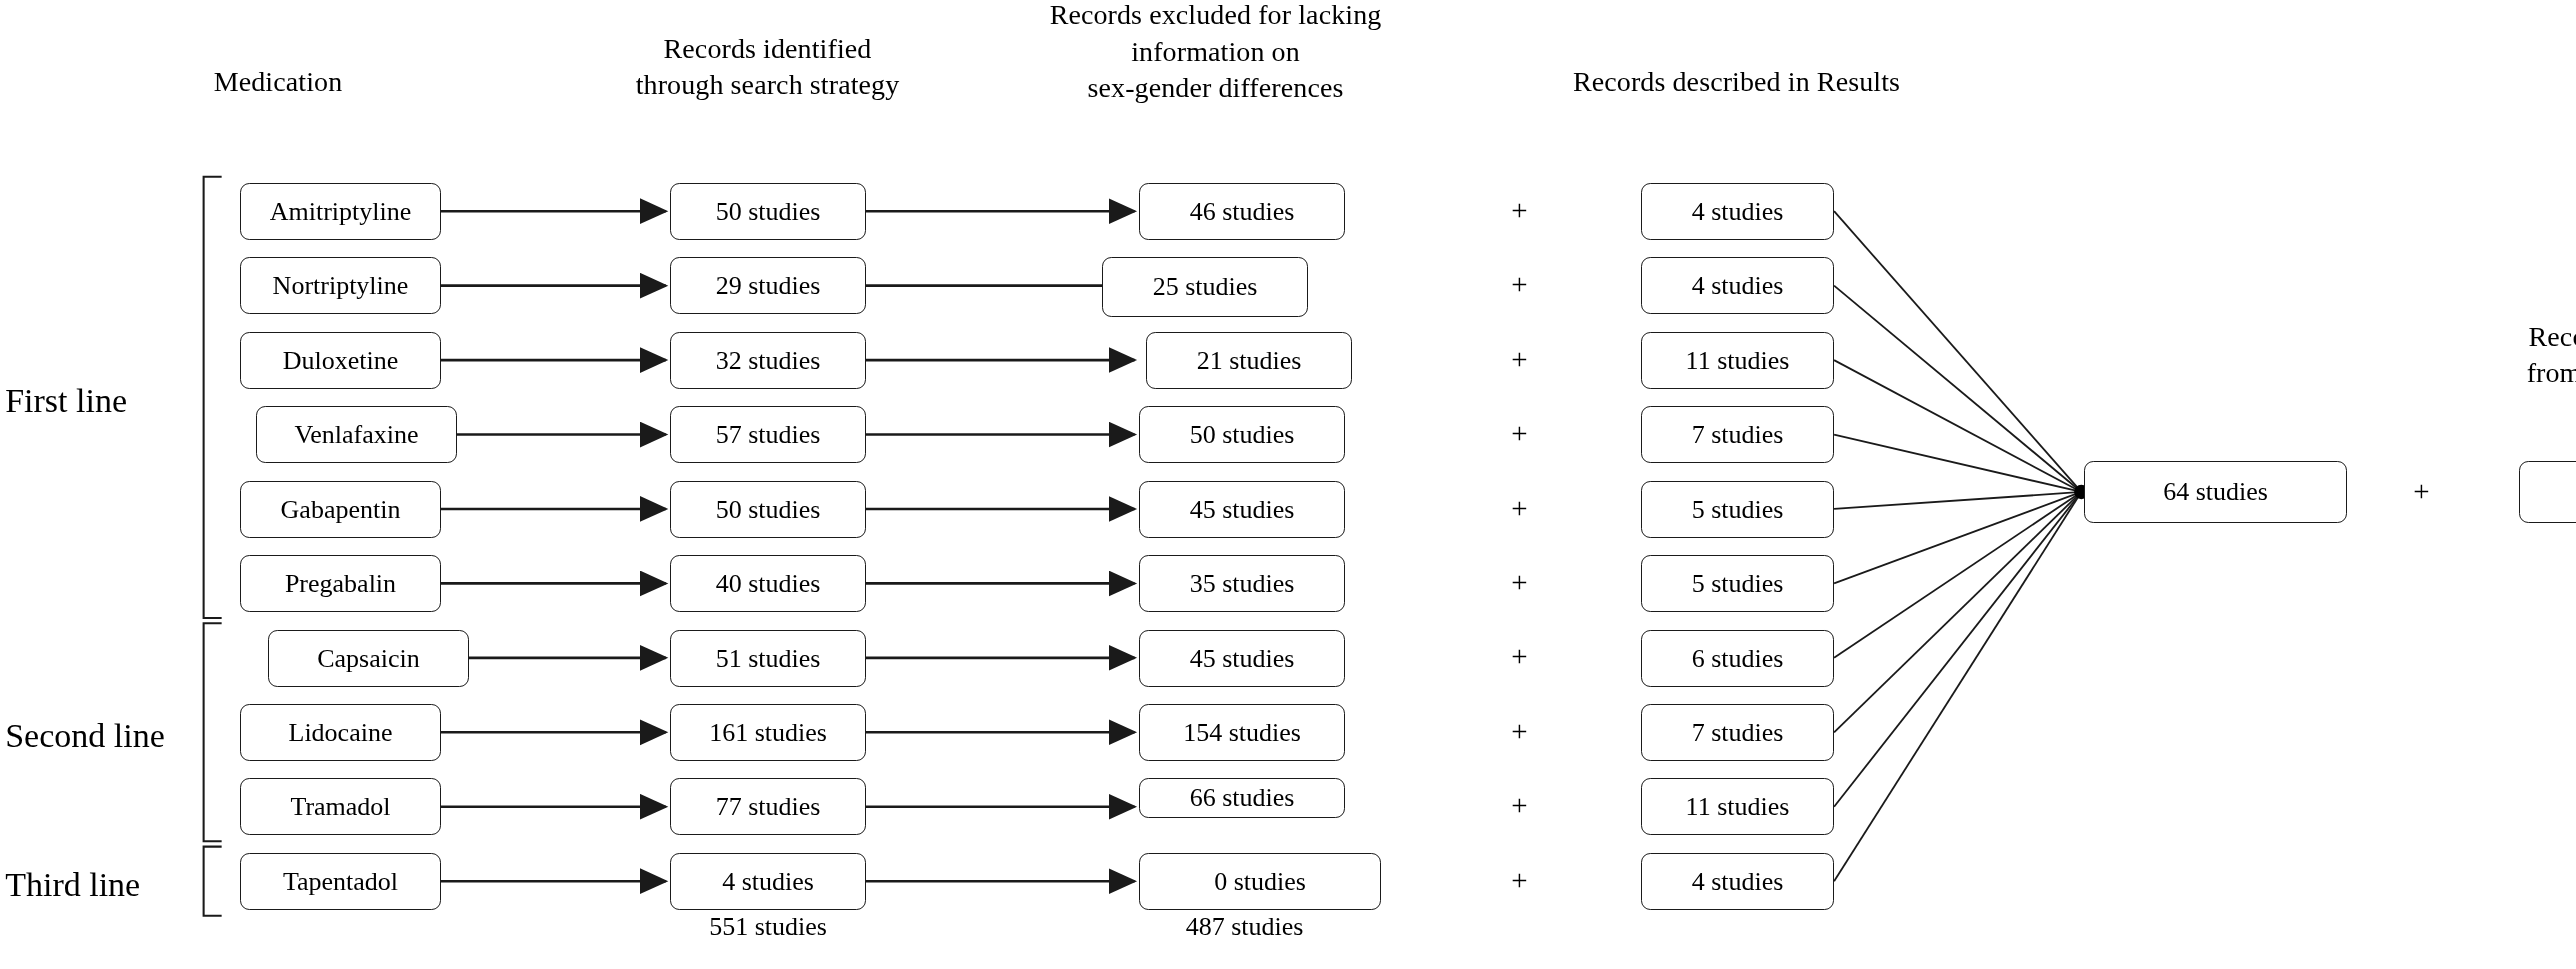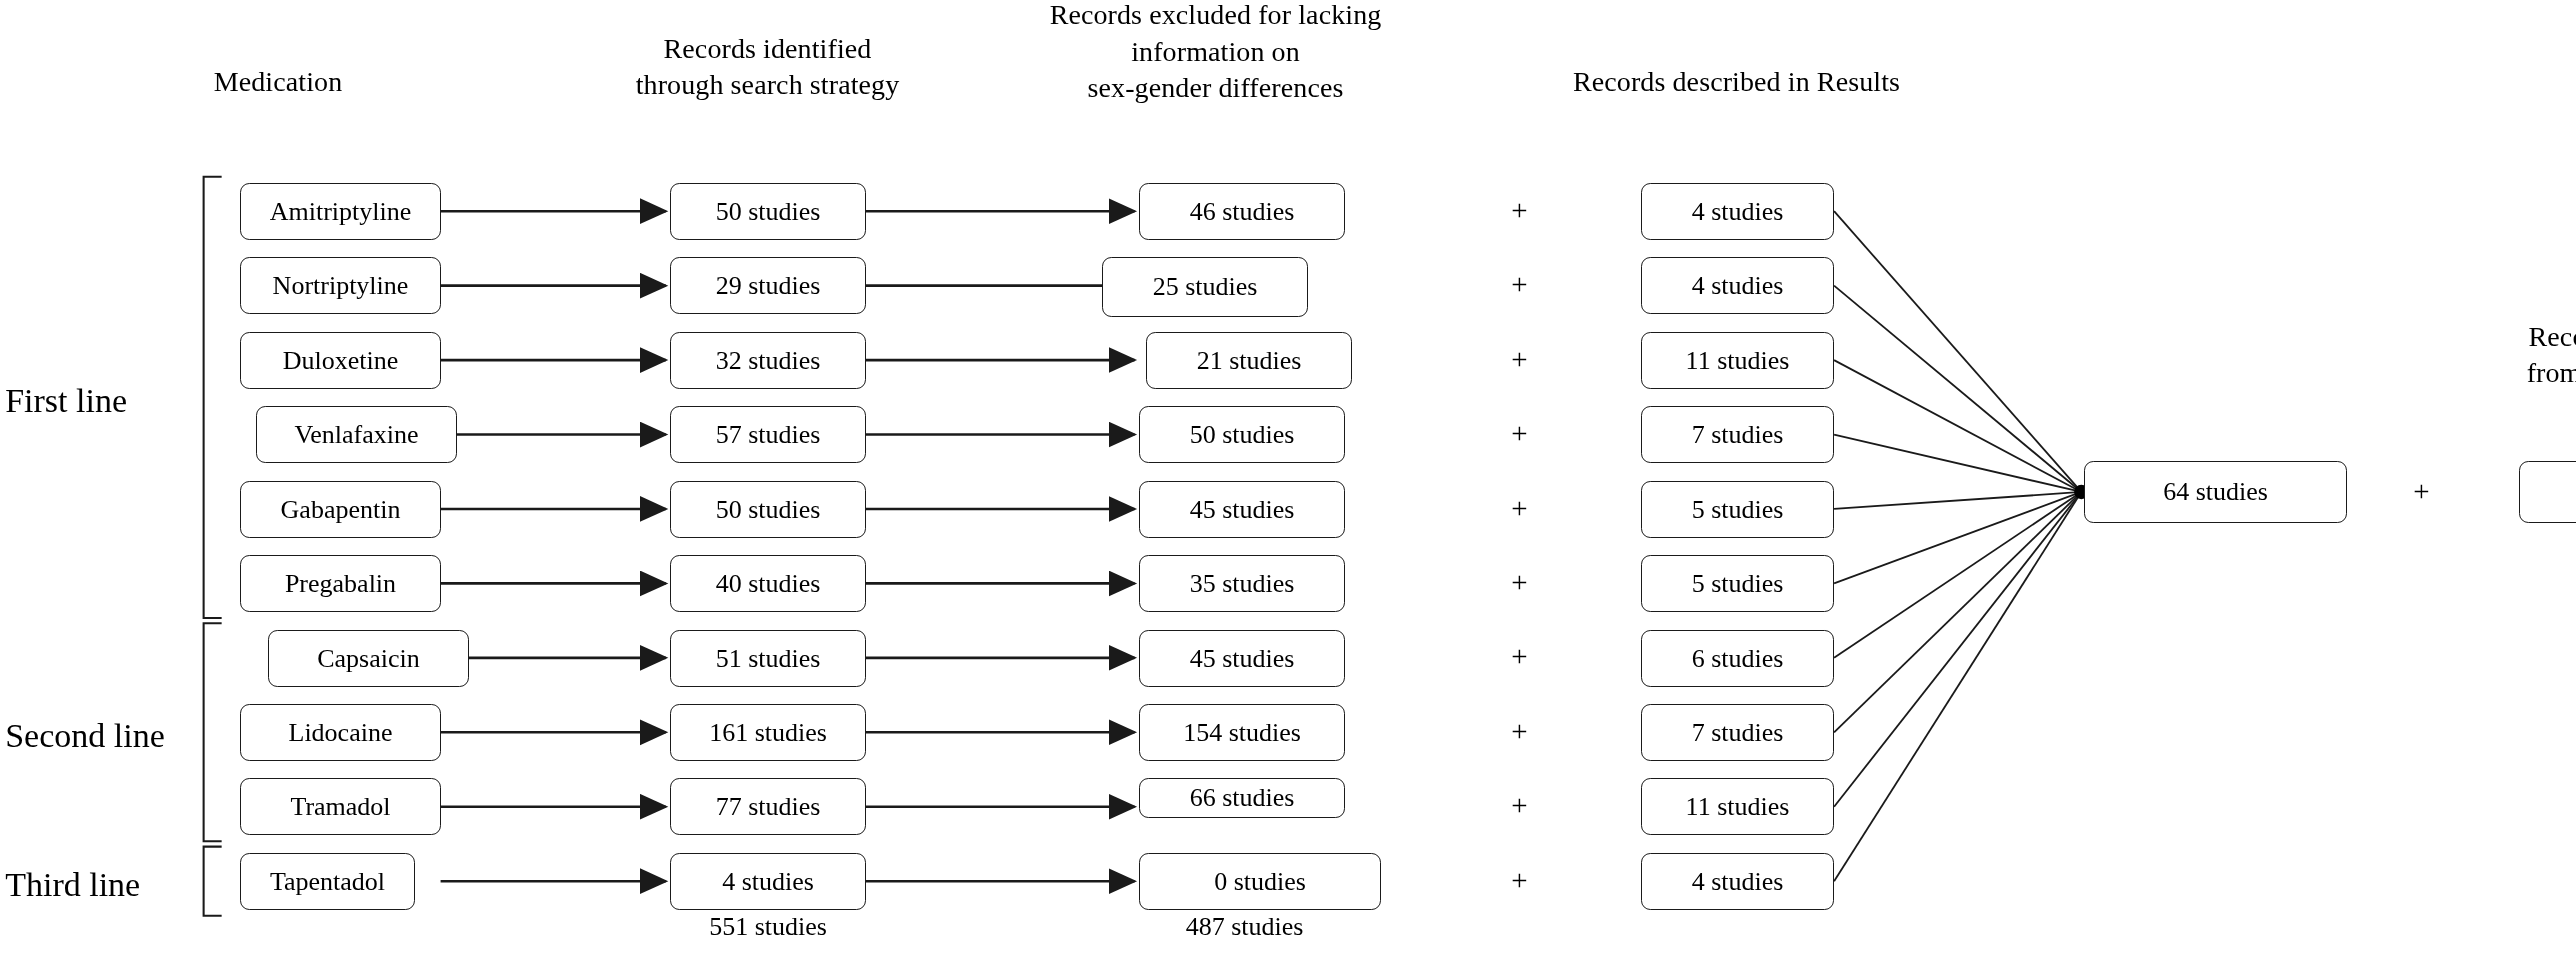--- a/index.html
+++ b/index.html
@@ -158,21 +158,21 @@
       <div class="node" style="left: 240px; top: 704px; width: 201px; height: 57px;">Lidocaine</div>
       <div class="node" style="left: 670px; top: 704px; width: 196px; height: 57px;">161 studies</div>
       <div class="node" style="left: 1139px; top: 704px; width: 206px; height: 57px;">154 studies</div>
       <div class="node" style="left: 1641px; top: 704px; width: 193px; height: 57px;">7 studies</div>
       <div class="op" style="left: 1504px; top: 717px;">+</div>
       <div class="node" style="left: 240px; top: 778px; width: 201px; height: 57px;">Tramadol</div>
       <div class="node" style="left: 670px; top: 778px; width: 196px; height: 57px;">77 studies</div>
       <div class="node" style="left: 1139px; top: 778px; width: 206px; height: 40px;">66 studies</div>
       <div class="node" style="left: 1641px; top: 778px; width: 193px; height: 57px;">11 studies</div>
       <div class="op" style="left: 1504px; top: 791px;">+</div>
-      <div class="node" style="left: 240px; top: 853px; width: 175px; height: 57px;">Tapentadol</div>
+      <div class="node" style="left: 240px; top: 853px; width: 201px; height: 57px;">Tapentadol</div>
       <div class="node" style="left: 670px; top: 853px; width: 196px; height: 57px;">4 studies</div>
       <div class="node" style="left: 1139px; top: 853px; width: 242px; height: 57px;">0 studies</div>
       <div class="node" style="left: 1641px; top: 853px; width: 193px; height: 57px;">4 studies</div>
       <div class="op" style="left: 1504px; top: 866px;">+</div>
     </div>
 
   <div class="node" style="left:2084px;top:461px;width:263px;height:62px;">64 studies</div>
 
   <div class="op" style="left:2406px;top:477px;">+</div>
 

